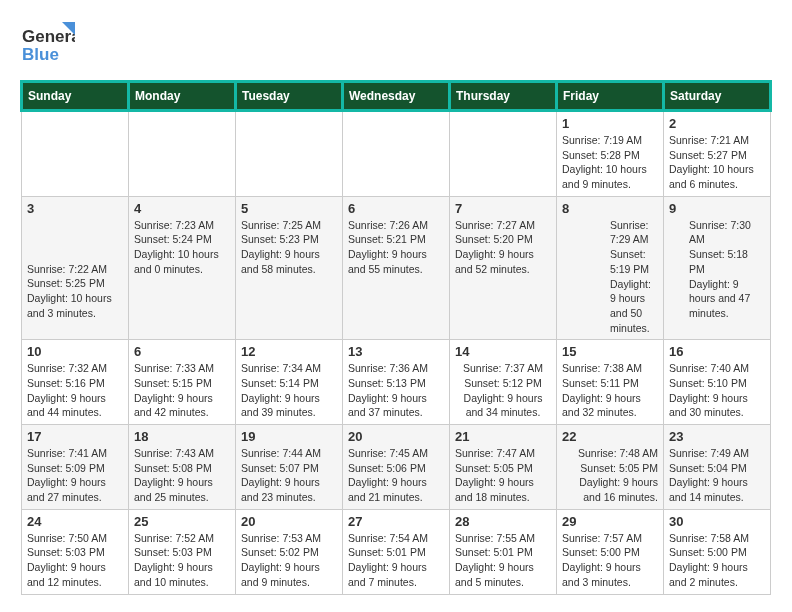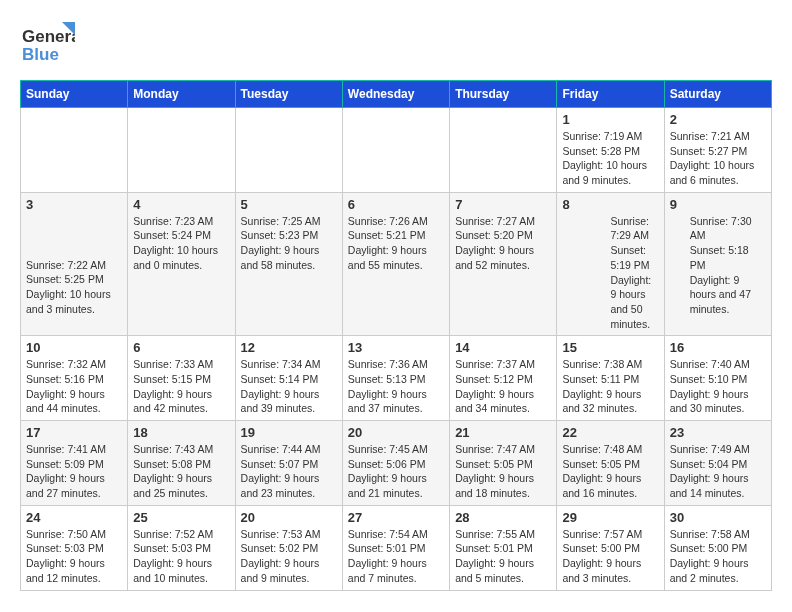--- a/index.html
+++ b/index.html
@@ -31,27 +31,27 @@
     .location-subtitle {
       font-size: 16px;
       color: #555;
     }
     table {
       width: 100%;
       border-collapse: collapse;
       font-size: 11px;
     }
     thead tr th {
-      background-color: #1d4ed8;
+      background-color: #14532d;
       color: #fff;
       text-align: left;
       padding: 6px 5px;
       font-size: 12px;
       font-weight: bold;
-      border: 1px solid #14b8a6;
+      border: 3px solid #14b8a6;
     }
     tbody tr td {
       border: 1px solid #ccc;
       vertical-align: top;
       padding: 4px 5px;
       height: 80px;
       width: 107px;
       background: #fff;
     }
     tbody tr:nth-child(even) td {
@@ -186,21 +186,21 @@
 Daylight: 9 hours and 39 minutes.</div>
         </td>
         <td>
           <span class="day-number">13</span>
           <div class="day-info" style="white-space: pre-line;">Sunrise: 7:36 AM
 Sunset: 5:13 PM
 Daylight: 9 hours and 37 minutes.</div>
         </td>
         <td>
           <span class="day-number">14</span>
-          <div class="day-info" style="white-space: pre-line;">Sunrise: 7:37 AM
+          <div class="day-info" style="white-space: pre-line; text-align: center;">Sunrise: 7:37 AM
 Sunset: 5:12 PM
 Daylight: 9 hours and 34 minutes.</div>
         </td>
         <td>
           <span class="day-number">15</span>
           <div class="day-info" style="white-space: pre-line;">Sunrise: 7:38 AM
 Sunset: 5:11 PM
 Daylight: 9 hours and 32 minutes.</div>
         </td>
         <td>
@@ -236,21 +236,21 @@
 Daylight: 9 hours and 21 minutes.</div>
         </td>
         <td>
           <span class="day-number">21</span>
           <div class="day-info" style="white-space: pre-line;">Sunrise: 7:47 AM
 Sunset: 5:05 PM
 Daylight: 9 hours and 18 minutes.</div>
         </td>
         <td>
           <span class="day-number">22</span>
-          <div class="day-info" style="white-space: pre-line;">Sunrise: 7:48 AM
+          <div class="day-info" style="white-space: pre-line; text-align: right;">Sunrise: 7:48 AM
 Sunset: 5:05 PM
 Daylight: 9 hours and 16 minutes.</div>
         </td>
         <td>
           <span class="day-number">23</span>
           <div class="day-info" style="white-space: pre-line;">Sunrise: 7:49 AM
 Sunset: 5:04 PM
 Daylight: 9 hours and 14 minutes.</div>
         </td>
       </tr>

